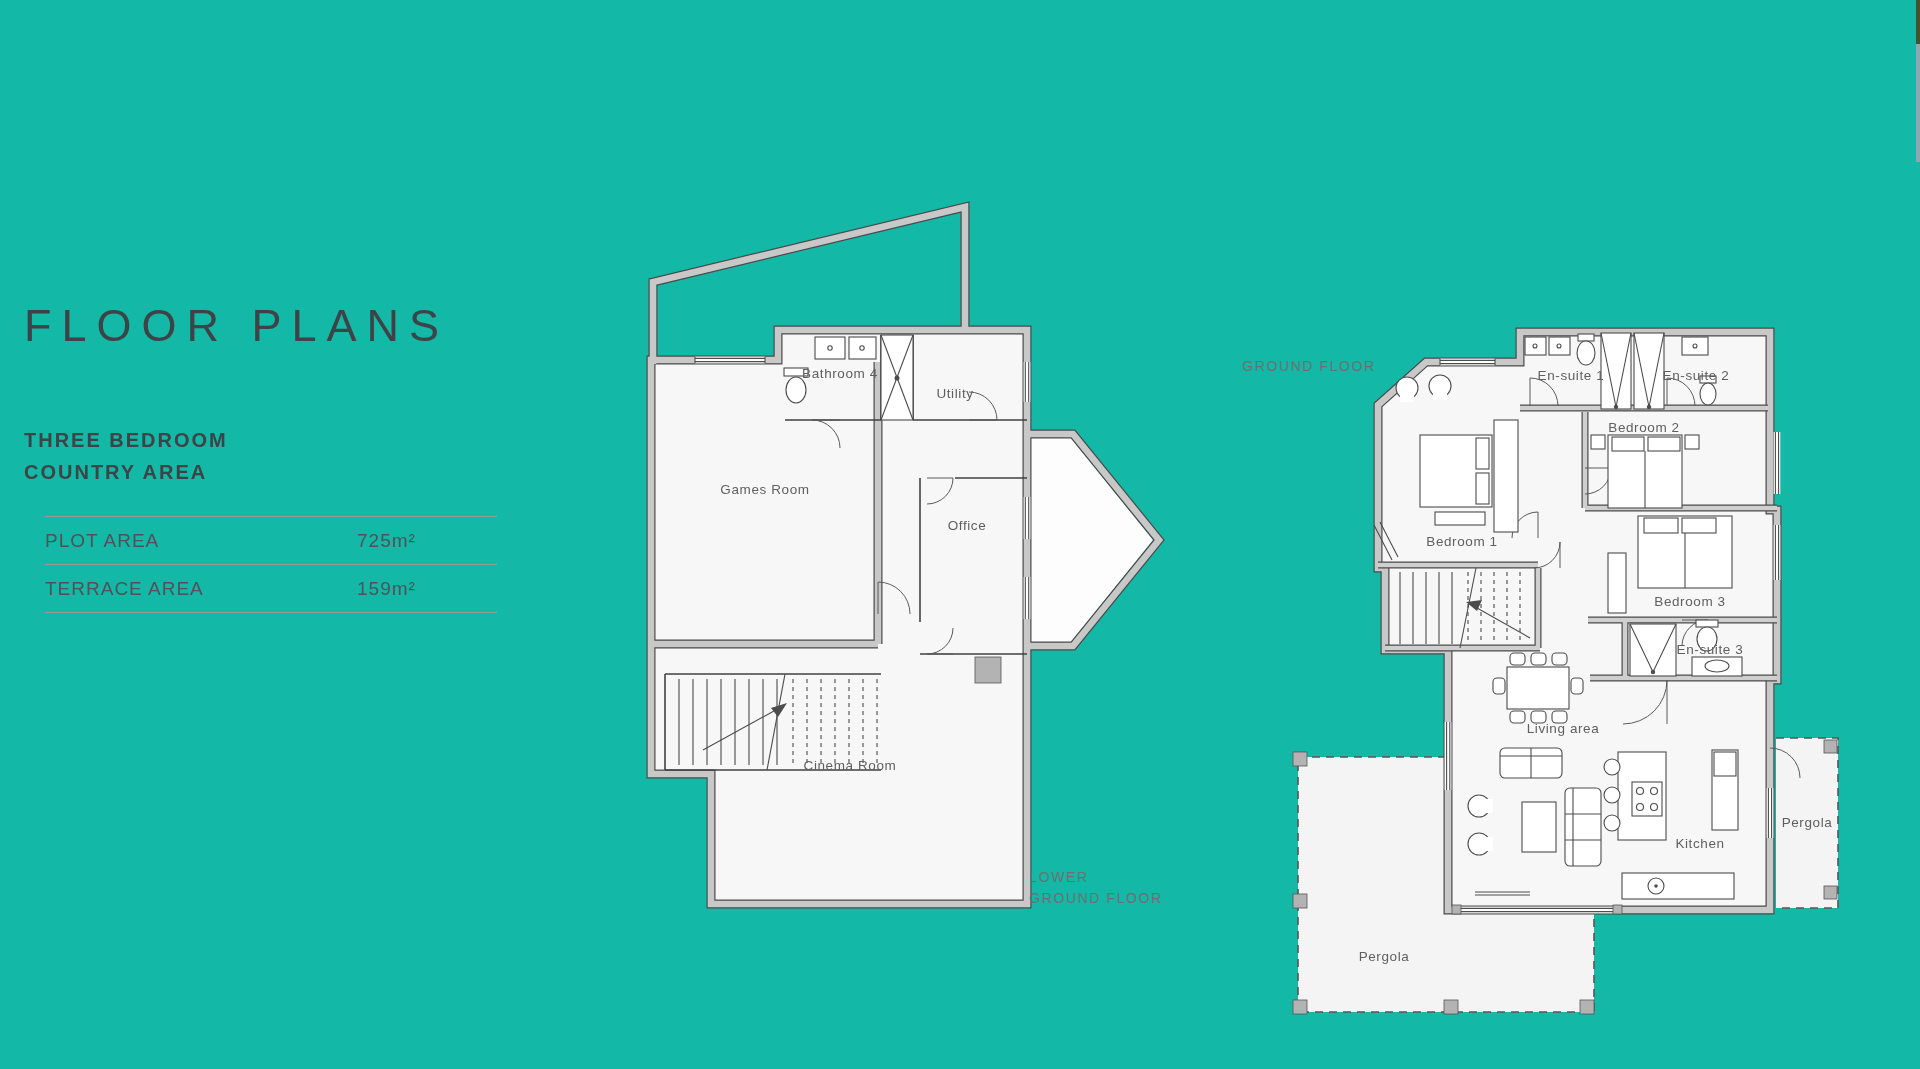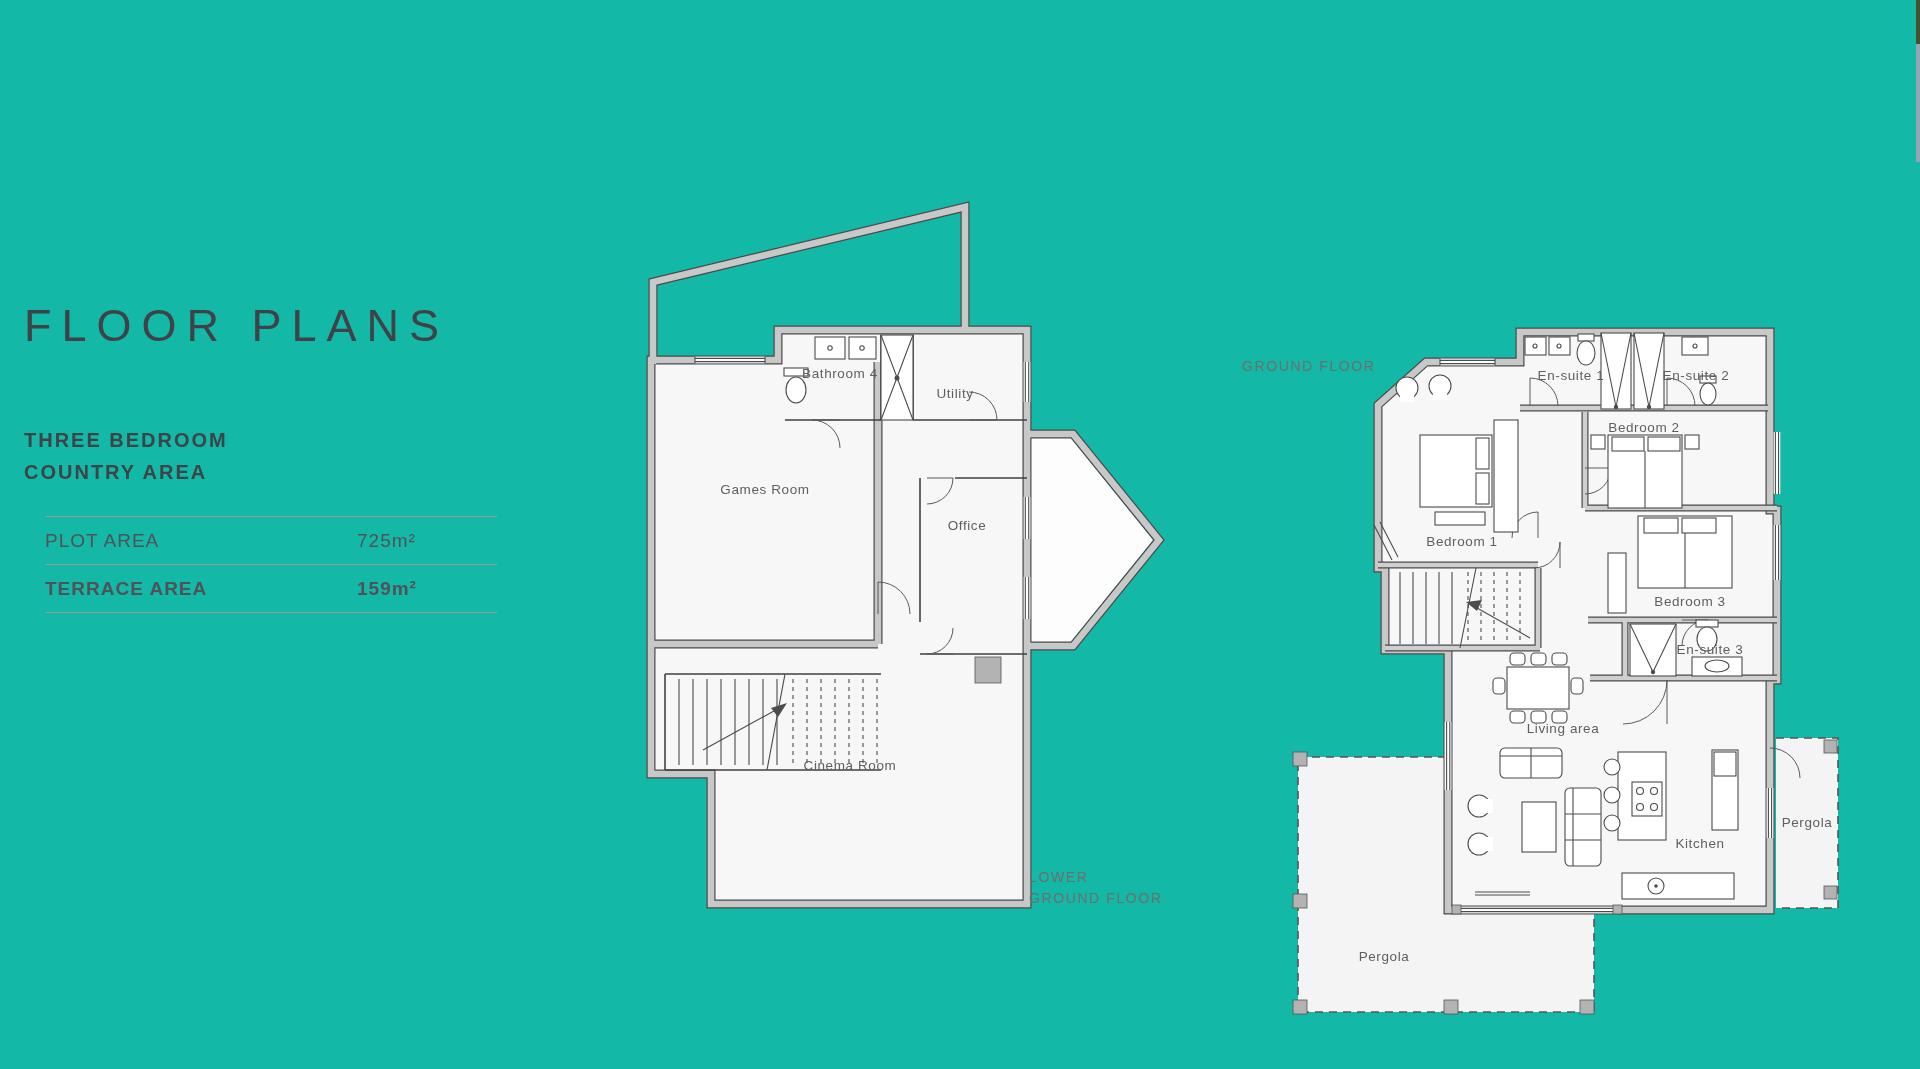--- a/index.html
+++ b/index.html
@@ -7,21 +7,21 @@
          font-family:"Liberation Sans", sans-serif;}
   
   .title{position:absolute;left:24px;top:300px;font-size:45px;font-weight:300;
          letter-spacing:10px;color:#3e4347;white-space:nowrap;}
   .subtitle{position:absolute;left:24px;top:424px;font-size:20px;font-weight:700;
          letter-spacing:2px;color:#3e4347;line-height:32px;}
   .specs{position:absolute;left:8px;top:516px;width:452px;margin-left:37px;}
   .spec-row{display:grid;grid-template-columns:312px auto;align-items:center;
          height:47px;border-top:1.5px solid #9a9a9a;font-size:19px;letter-spacing:1px;
          color:#4e5357;}
-  .spec-row:last-child{border-bottom:1.5px solid #9a9a9a;font-weight:bold;}
+  .spec-row:last-child{border-bottom:1.5px solid #9a9a9a;}
   
   .plan{position:absolute;}
   .wo{stroke:#4a4a4a;stroke-width:9;fill:none;stroke-linejoin:miter;}
   .wf{stroke:#c8c8c8;stroke-width:6.6;fill:none;stroke-linejoin:miter;}
   .wo2{stroke:#4a4a4a;stroke-width:7;fill:none;}
   .wf2{stroke:#cfcfcf;stroke-width:4.6;fill:none;}
   .thin{stroke:#424242;stroke-width:1.6;fill:none;}
   .hair{stroke:#4c4c4c;stroke-width:1.1;fill:none;}
   .furn{stroke:#4c4c4c;stroke-width:1.1;fill:#ffffff;}
   .arc{stroke:#5a5a5a;stroke-width:1;fill:none;}

